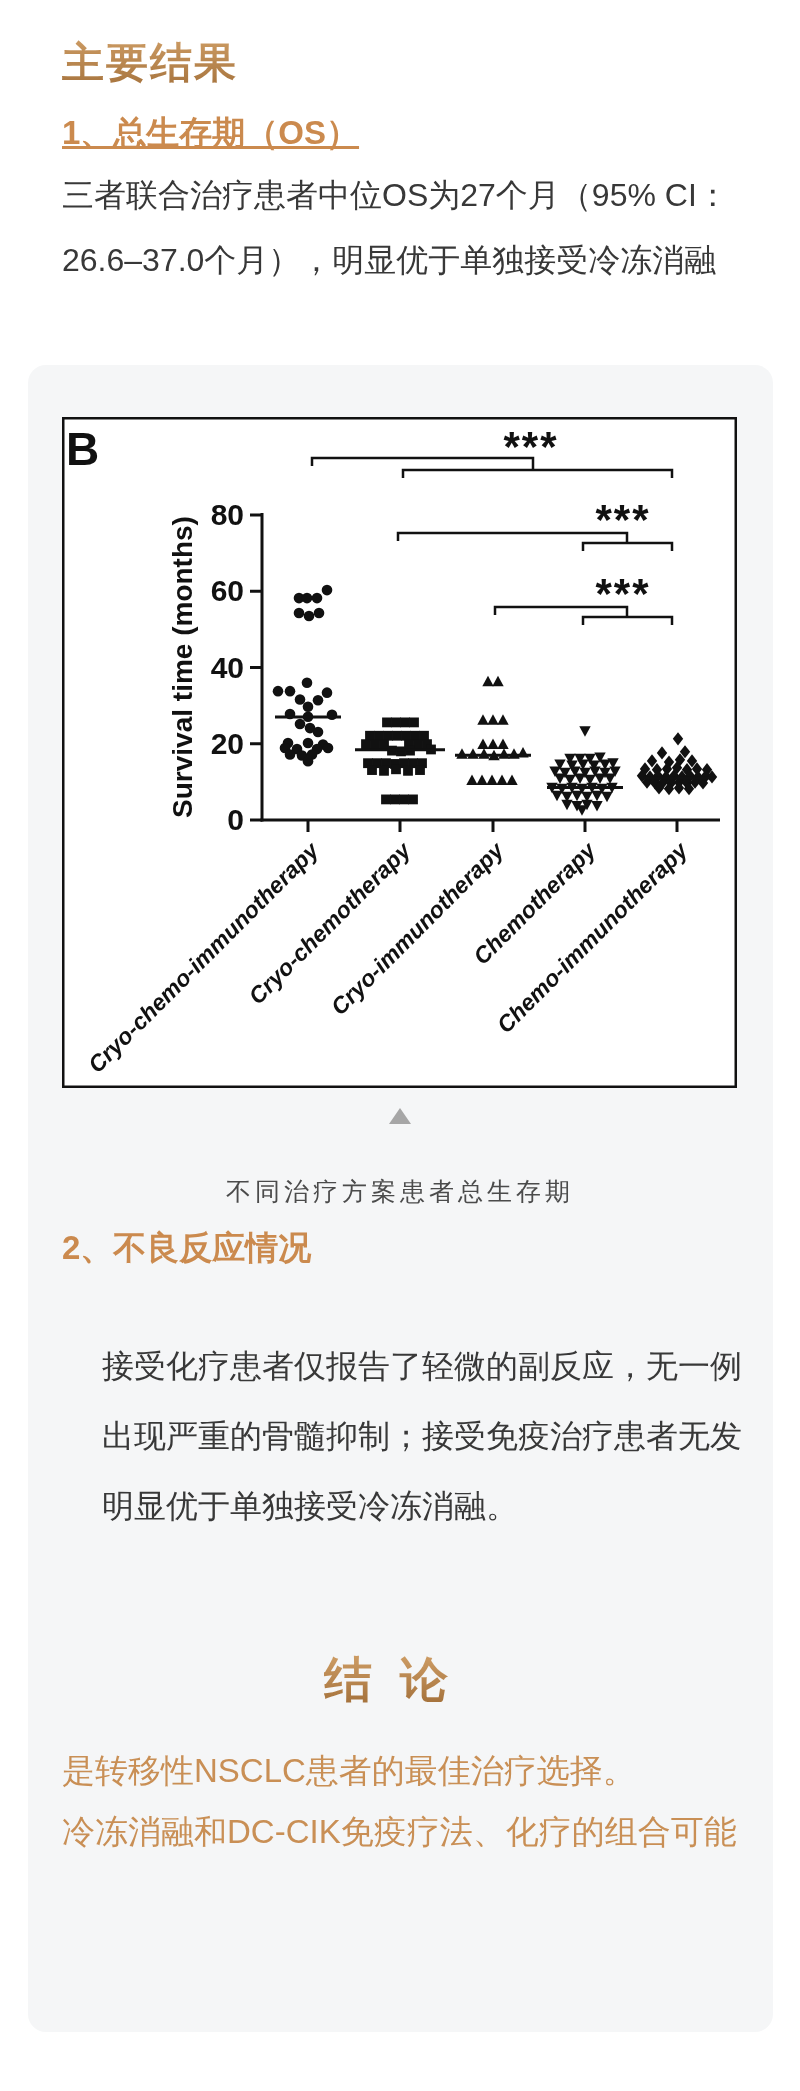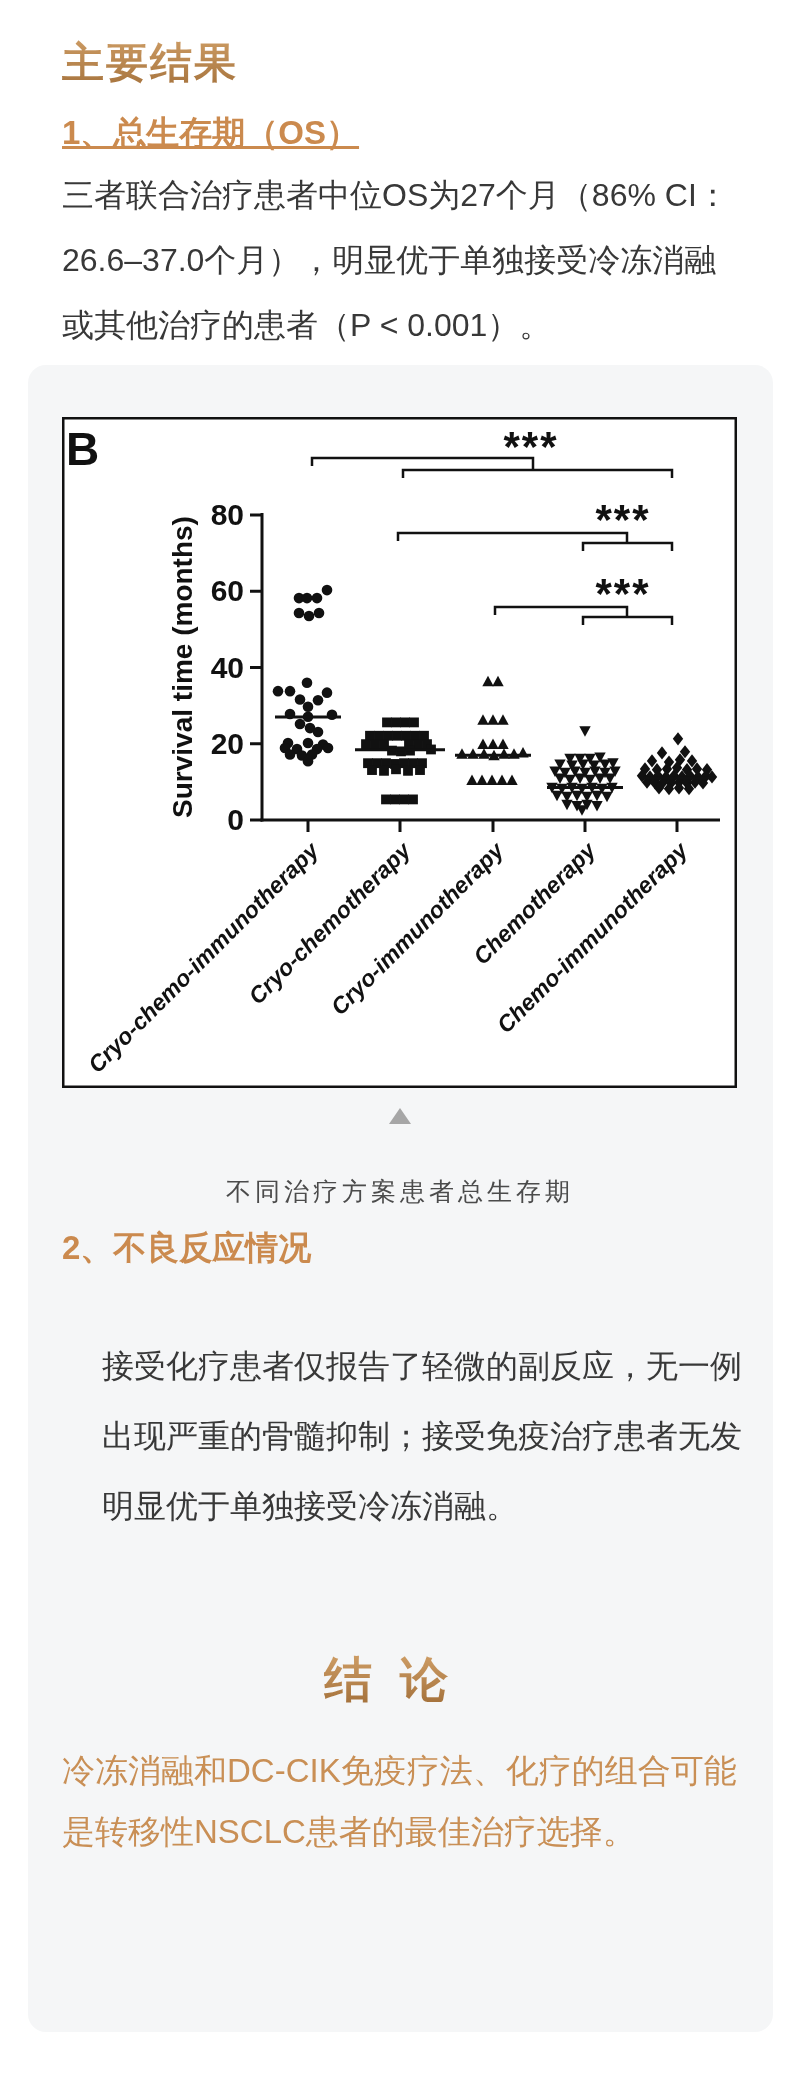--- a/index.html
+++ b/index.html
@@ -58,23 +58,22 @@
 </head>
 <body>
 
 <div>
 
   <div class="abs page-title gold-grad">主要结果</div>
 
   <div class="abs sec-h h1-pos">1、总生存期（OS）</div>
 
   <div class="abs body-p p1-pos">
-    <div>三者联合治疗患者中位OS为27个月（86%  CI：</div>
+    <div>三者联合治疗患者中位OS为27个月（95%  CI：</div>
     <div>26.6–37.0个月），明显优于单独接受冷冻消融</div>
-    <div>或其他治疗的患者（P &lt; 0.001）。</div>
   </div>
 
   <div class="abs card"></div>
 
   <div class="abs chart-box">
     <svg id="chart-svg" width="675" height="671" viewBox="0 0 675 671">
         <rect x="1.25" y="1.25" width="672.5" height="668.5" fill="#ffffff" stroke="#111111" stroke-width="2.5"></rect>
         <text font-family="&quot;Liberation Sans&quot;,&quot;DejaVu Sans&quot;,sans-serif" font-weight="bold" fill="#111111" x="4" y="48" font-size="46">B</text>
         <line x1="200" y1="96" x2="200" y2="404.5" stroke="#111111" stroke-width="3"></line>
         <line x1="198.5" y1="403" x2="658" y2="403" stroke="#111111" stroke-width="3"></line>
@@ -292,17 +291,17 @@
     <div>接受化疗患者仅报告了轻微的副反应，无一例</div>
     <div>出现严重的骨髓抑制；接受免疫治疗患者无发</div>
     <div>明显优于单独接受冷冻消融。</div>
   </div>
 
   <div class="abs conc-title">
     <span>结 论</span>
   </div>
 
   <div class="abs conc-p">
+    <div>是转移性NSCLC患者的最佳治疗选择。</div>
     <div>冷冻消融和DC-CIK免疫疗法、化疗的组合可能</div>
-    <div>是转移性NSCLC患者的最佳治疗选择。</div>
   </div>
 
 </div>
 
 </body></html>

